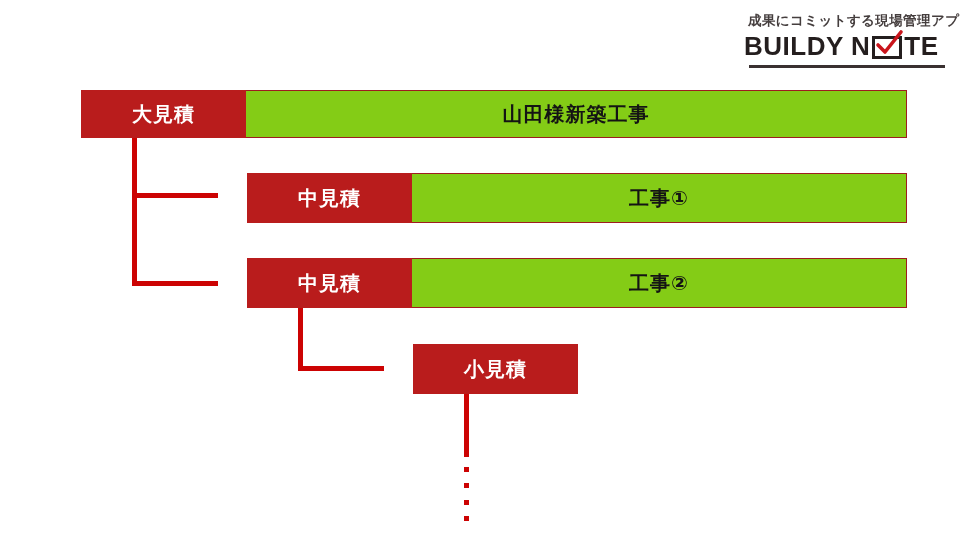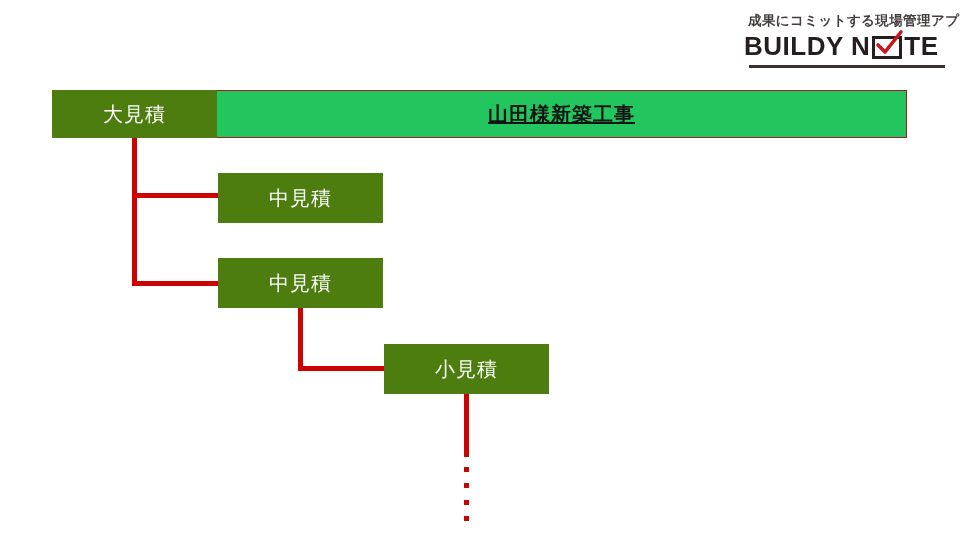--- a/index.html
+++ b/index.html
@@ -21,28 +21,28 @@
     display:inline-block;position:relative;width:24px;height:17px;
     border:3.5px solid #241e1e;margin:2px 2px 0 2px;
   }
   .note-box svg{position:absolute;top:-10px;left:0;overflow:visible;}
   .logo-underline{
     margin-top:3px;margin-left:5px;width:196px;height:2.5px;background:#3a3131;
   }
   
   .row{position:absolute;display:flex;}
   .label-box{
-    width:165px;flex:0 0 165px;background:#4d7c0f;color:#ffffff;
+    width:165px;flex:0 0 165px;background:#b91c1c;color:#ffffff;
     display:flex;align-items:center;justify-content:center;
-    font-size:20px;font-weight:normal;letter-spacing:1px;
+    font-size:20px;font-weight:bold;letter-spacing:1px;margin-left:29px;
   }
   .content-box{
-    flex:1;background:#22c55e;border:1.5px solid #9e1c1f;border-left:none;
+    flex:1;background:#84cc16;border:1.5px solid #9e1c1f;border-left:none;
     display:flex;align-items:center;justify-content:center;
-    font-size:20px;font-weight:bold;color:#141414;letter-spacing:1px;text-decoration:underline;
+    font-size:20px;font-weight:bold;color:#141414;letter-spacing:1px;
   }
   .row-1{left:52px;top:90px;width:855px;height:48px;}
   .row-2{left:218px;top:173px;width:689px;height:50px;}
   .row-3{left:218px;top:258px;width:689px;height:50px;}
   .row-4{left:384px;top:344px;width:537px;height:50px;}
   
   .line{position:absolute;background:#cc0303;}
   .v1{left:132px;top:138px;width:5px;height:148px;}
   .h1{left:132px;top:193px;width:86px;height:5px;}
   .h2{left:132px;top:281px;width:86px;height:5px;}
@@ -82,23 +82,25 @@
   <div class="dot dot-3"></div>
   <div class="dot dot-4"></div>
 
   <div class="row row-1">
     <div class="label-box">大見積</div>
     <div class="content-box">山田様新築工事</div>
   </div>
 
   <div class="row row-2">
     <div class="label-box">中見積</div>
+    <div class="content-box">工事①</div>
   </div>
 
   <div class="row row-3">
     <div class="label-box">中見積</div>
+    <div class="content-box">工事②</div>
   </div>
 
   <div class="row row-4">
     <div class="label-box">小見積</div>
   </div>
 
 </div>
 
 </body></html>

